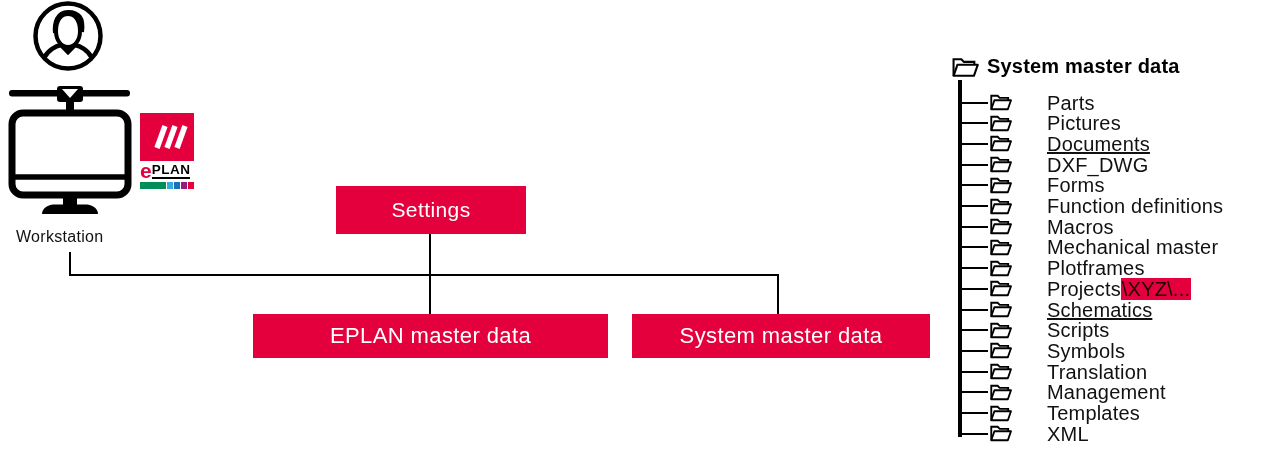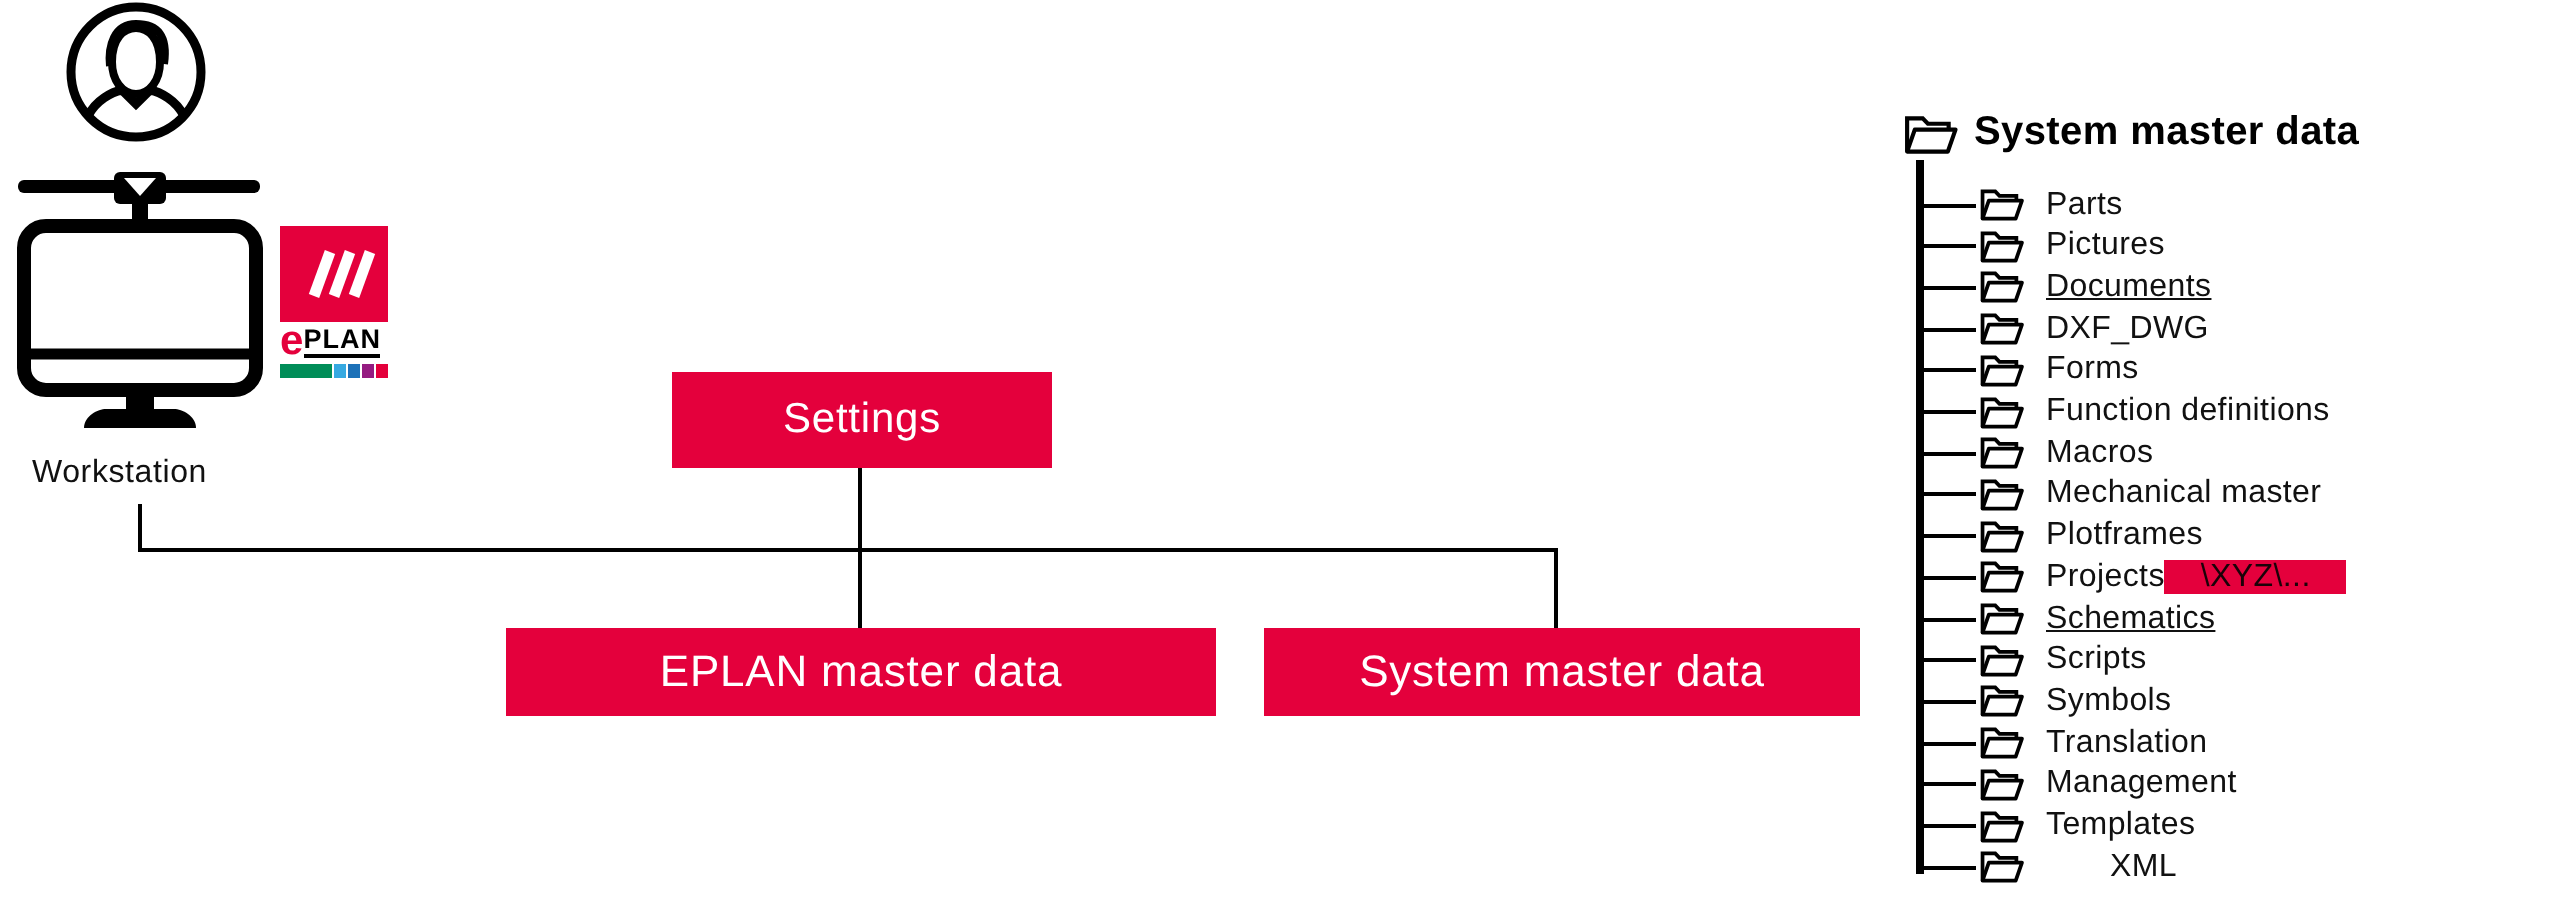--- a/index.html
+++ b/index.html
@@ -57,27 +57,27 @@
   
   #tree-title-label{
     left:987px;top:55px;
     font-size:20px;font-weight:bold;color:#000;
     letter-spacing:0.2px;
   }
   #tree-trunk{left:958px;top:80px;width:4px;height:357px;}
   .tree-branch{position:absolute;background:#000;width:26px;height:2px;left:962px;}
   .tree-folder{position:absolute;left:990px;width:22px;height:17px;}
   .tree-label{
-    position:absolute;left:1023px;
-    font-size:16px;color:#111;line-height:20px;white-space:nowrap;
+    position:absolute;left:1047px;
+    font-size:20px;color:#111;line-height:20px;white-space:nowrap;
     letter-spacing:0.2px;
   }
   .tree-label .hl{
     background:#E4003C;color:#1a0208;
-    padding:0 18px;
+    padding:0 1px;
   }
   svg .stroke{fill:none;stroke:#000;}
 </style>
 </head>
 <body>
 
 <div id="page">
 
   <svg class="abs" style="left:30px;top:0px" width="76" height="74" viewBox="0 0 76 74">
     <circle class="stroke" cx="38" cy="36" r="32.5" stroke-width="4.5"></circle>
@@ -281,17 +281,17 @@
       </svg>
       <div class="tree-label" style="top: 403px;">Templates</div>
     </div>
 
     <div>
       <div class="tree-branch" style="top: 432.7px;"></div>
       <svg class="tree-folder" viewBox="0 0 26 20" width="22" height="17" style="top: 425.2px;">
         <path class="stroke" stroke-width="2.2" d="M1.5 18 L1.5 2 L9 2 L11.5 4.6 L21.5 4.6 L21.5 7.4"></path>
         <path d="M1.5 18 L5.2 7.4 L24.8 7.4 L21.1 18 Z" fill="#fff" stroke="#000" stroke-width="2.2" stroke-linejoin="round"></path>
       </svg>
-      <div class="tree-label" style="top: 423.7px; margin-left: 32px;">XML</div>
+      <div class="tree-label" style="top: 423.7px;">XML</div>
     </div>
   </div>
 
 </div>
 
 </body></html>

